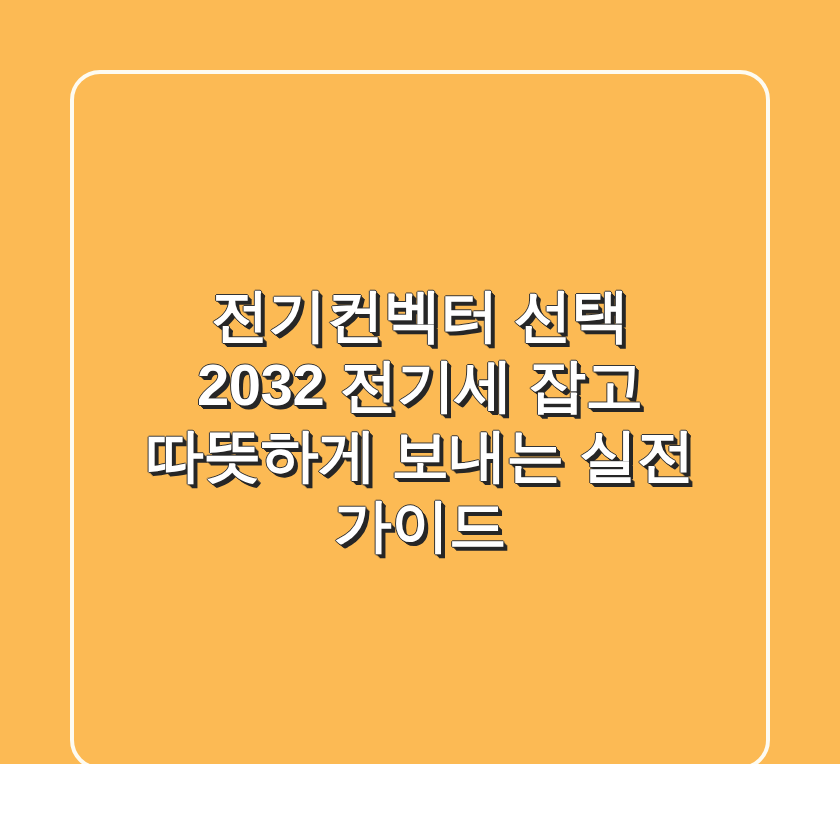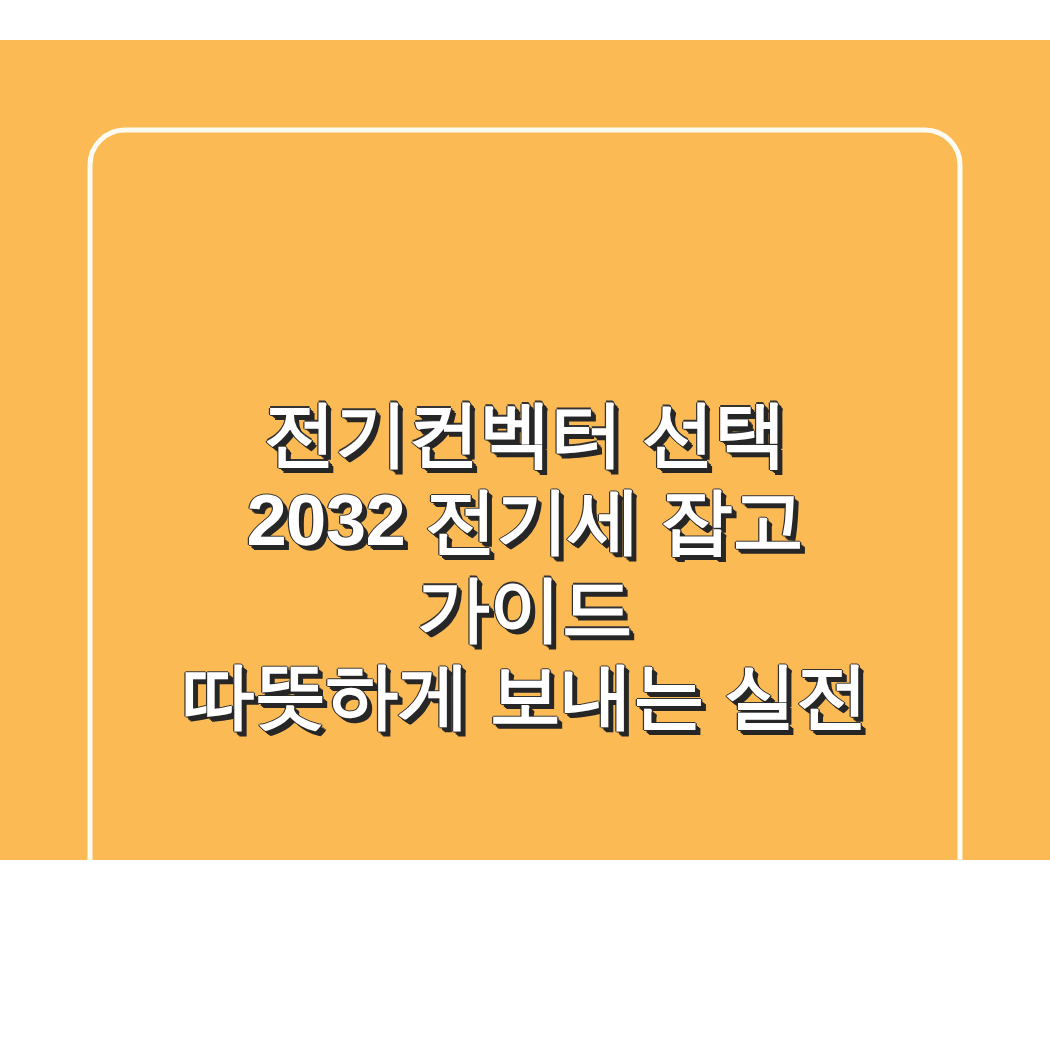--- a/index.html
+++ b/index.html
@@ -11,25 +11,24 @@
   body {
     width: 840px;
     height: 840px;
     overflow: hidden;
     font-family: "Liberation Sans", "DejaVu Sans", sans-serif;
   }
 
   #poster {
     position: relative;
     width: 840px;
-    height: 656px;
+    height: 764px;
     background: #fcba54;
     box-sizing: border-box;
     overflow: hidden;
-    margin-top: 32px;
   }
 
   
   #frame {
     position: absolute;
     left: 70px;
     top: 70px;
     width: 700px;
     height: 700px;
     border: 4px solid #fdfbf2;
@@ -79,17 +78,17 @@
 </head>
 <body>
 
 <div id="poster">
 
   <div id="frame"></div>
 
   <div id="headline">
     <span class="title-line">전기컨벡터 선택</span>
     <span class="title-line">2032 전기세 잡고</span>
+    <span class="title-line">따뜻하게 보내는 실전</span>
     <span class="title-line">가이드</span>
-    <span class="title-line">따뜻하게 보내는 실전</span>
   </div>
 
 </div>
 
 </body></html>

